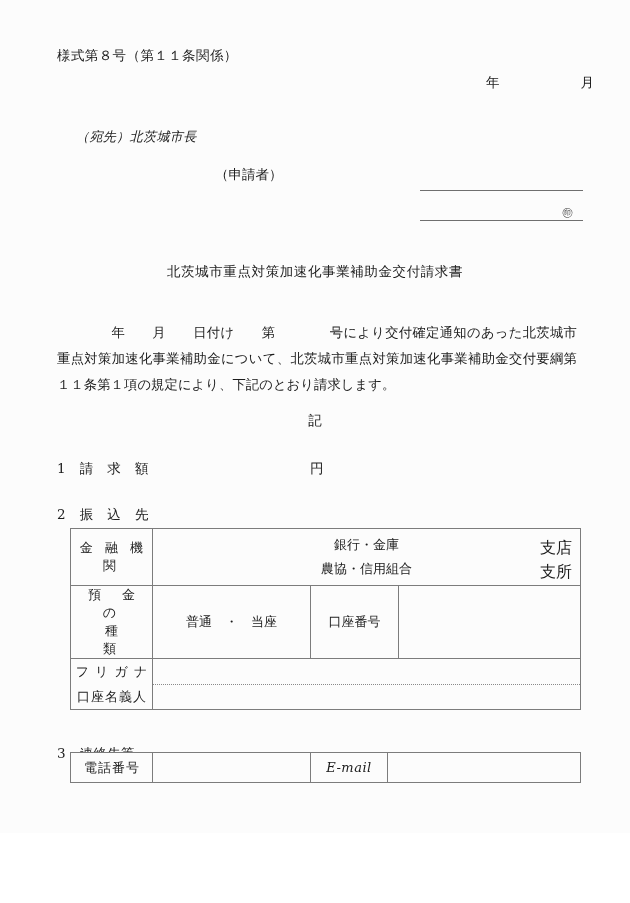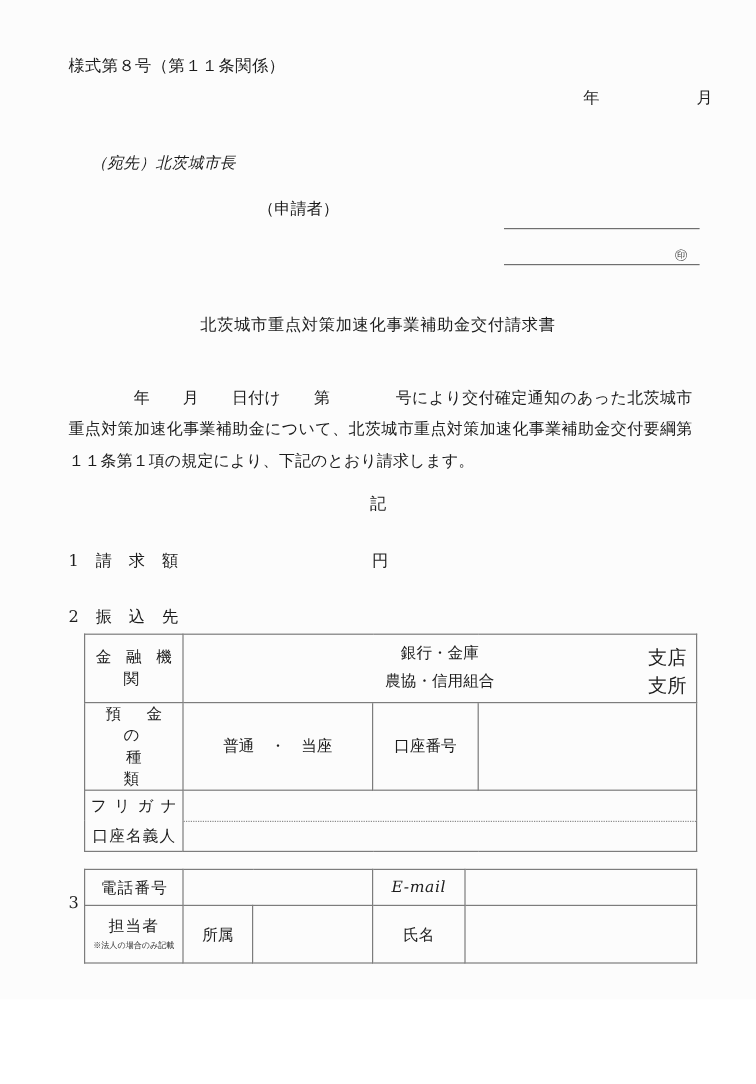--- a/index.html
+++ b/index.html
@@ -115,21 +115,21 @@
   }
   .dotted-split {
     position: absolute;
     left: 0; right: 0;
     top: 50%;
     border-top: 1px dotted #8a8a8a;
   }
   .no-bottom { border-bottom: none !important; }
   .no-top { border-top: none !important; }
 
-  #contact-table { left: 70px; top: 724px; width: 510px; }
+  #contact-table { left: 70px; top: 752px; width: 510px; }
   .mono {
     font-family: "DejaVu Sans Mono", "Liberation Mono", monospace;
     font-size: 11.5px;
     letter-spacing: .5px;
     font-style: italic;
   }
   .tanto-cell { line-height: 1.25; }
   .tanto-main { font-size: 13px; letter-spacing: 1px; display: block; }
   .tanto-note {
     font-size: 7px;
@@ -222,26 +222,16 @@
       <col style="width:77px">
       <col style="width:193px">
     </colgroup>
     <tbody>
       <tr>
         <td class="lbl-tight" style="height:29px">電話番号</td>
         <td colspan="2"></td>
         <td class="mono">E-mail</td>
         <td></td>
       </tr>
-      <tr>
-        <td class="tanto-cell" style="height:47px">
-          <span class="tanto-main">担当者</span>
-          <span class="tanto-note">※法人の場合のみ記載</span>
-        </td>
-        <td>所属</td>
-        <td></td>
-        <td>氏名</td>
-        <td></td>
-      </tr>
     </tbody>
   </table>
 
 </div>
 
 </body></html>

